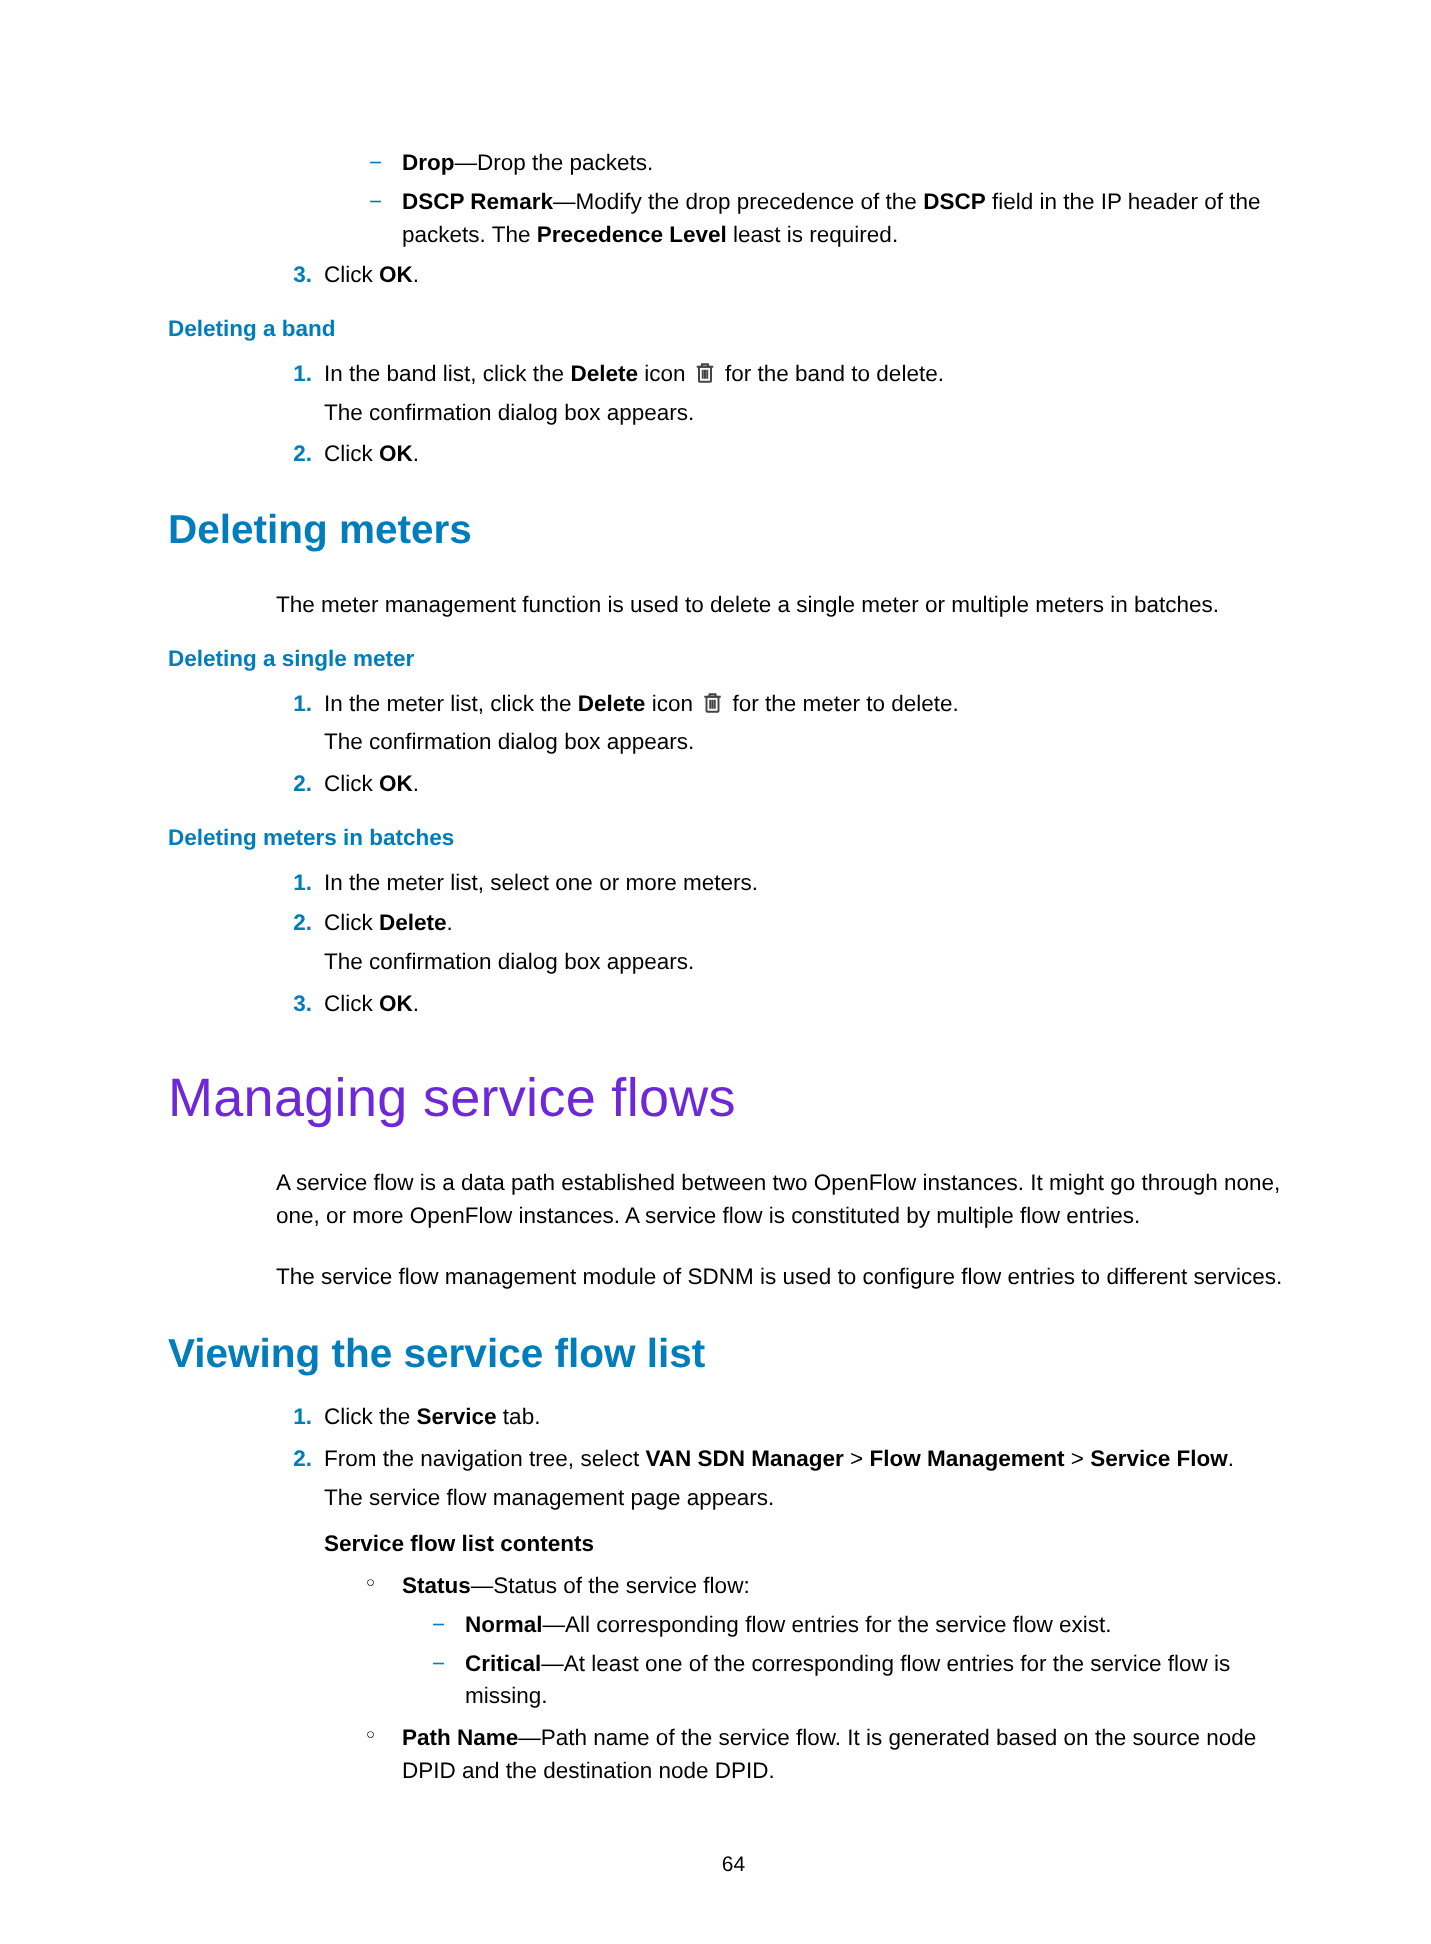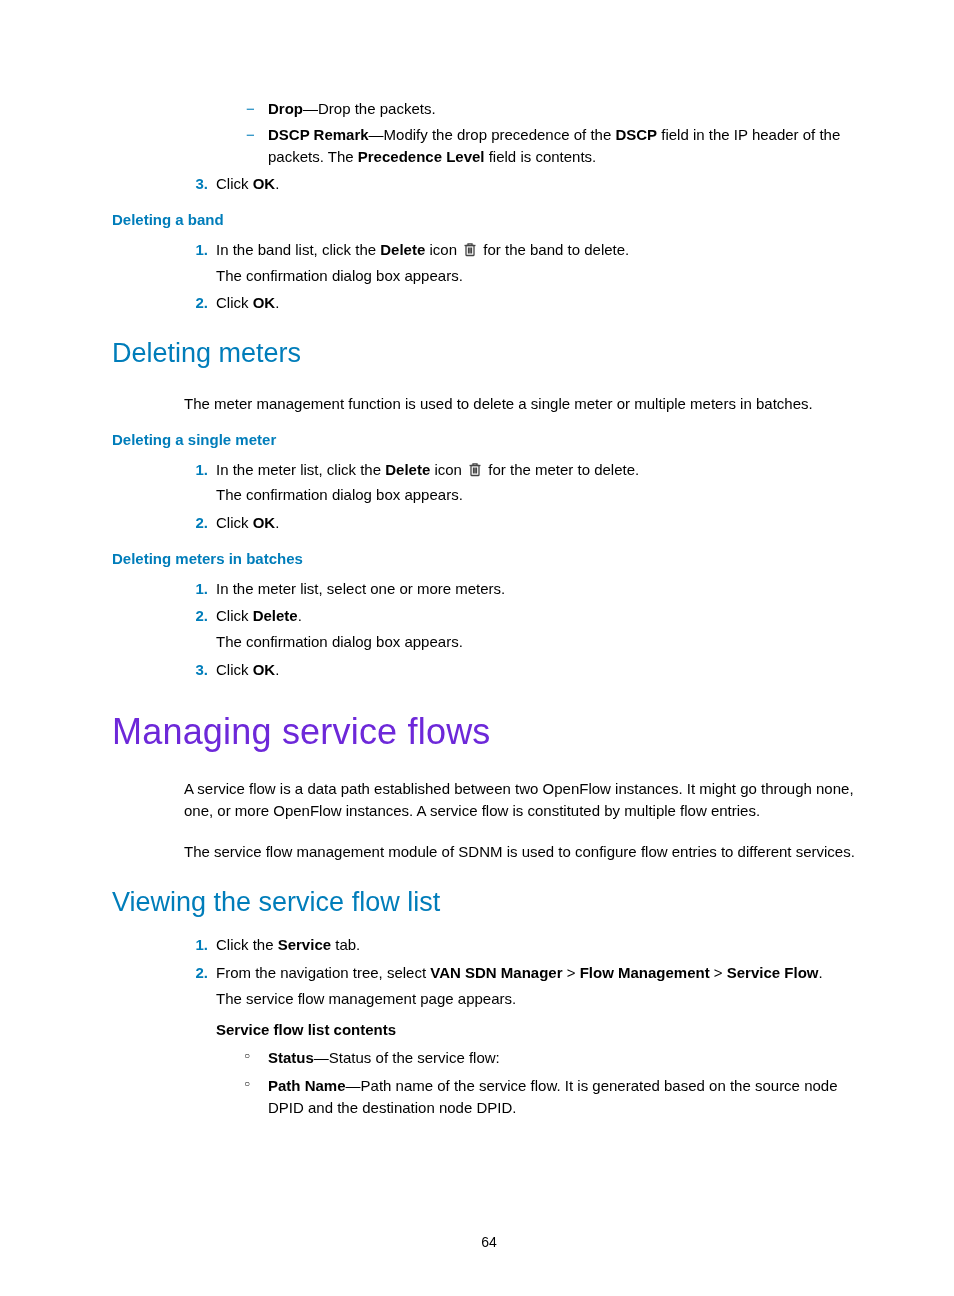--- a/index.html
+++ b/index.html
@@ -21,21 +21,21 @@
   }
   .h1 {
     color: #6d28d9;
     font-weight: 300;
     font-size: 36px;
     margin: 25px 0 14px 0;
     letter-spacing: 0.2px;
   }
   .h2 {
     color: #007dba;
-    font-weight: 400;
+    font-weight: 700;
     font-size: 27px;
     margin: 20px 0 12px 0;
   }
   .h3 {
     color: #007dba;
     font-weight: 700;
     font-size: 15px;
     margin: 14px 0 8px 0;
   }
   .para {
@@ -117,21 +117,21 @@
 
 <div class="page">
 
   <ol class="num">
     <li style="padding-left:0;">
       <ul class="dash">
         <li>
           <span class="b">Drop</span><span>—Drop the packets.</span>
         </li>
         <li>
-          <span class="b">DSCP Remark</span><span>—Modify the drop precedence of the </span><span class="b">DSCP</span><span> field in the IP header of the packets. The </span><span class="b">Precedence Level</span><span> field is contents.</span>
+          <span class="b">DSCP Remark</span><span>—Modify the drop precedence of the </span><span class="b">DSCP</span><span> field in the IP header of the packets. The </span><span class="b">Precedence Level</span><span> least is required.</span>
         </li>
       </ul>
     </li>
     <li>
       <span class="marker">3.</span>
       <span>Click </span><span class="b">OK</span><span>.</span>
     </li>
   </ol>
 
   <div class="h3">Deleting a band</div>
@@ -213,20 +213,28 @@
       <span>Click the </span><span class="b">Service</span><span> tab.</span>
     </li>
     <li>
       <span class="marker">2.</span>
       <span>From the navigation tree, select </span><span class="b">VAN SDN Manager</span><span> &gt; </span><span class="b">Flow Management</span><span> &gt; </span><span class="b">Service Flow</span><span>.</span>
       <div class="follow">The service flow management page appears.</div>
       <div class="follow b" style="margin-top:10px;">Service flow list contents</div>
       <ul class="circ">
         <li>
           <span class="b">Status</span><span>—Status of the service flow:</span>
+          <ul class="dash" style="margin-left:20px;">
+            <li>
+              <span class="b">Normal</span><span>—All corresponding flow entries for the service flow exist.</span>
+            </li>
+            <li>
+              <span class="b">Critical</span><span>—At least one of the corresponding flow entries for the service flow is missing.</span>
+            </li>
+          </ul>
         </li>
         <li>
           <span class="b">Path Name</span><span>—Path name of the service flow. It is generated based on the source node DPID and the destination node DPID.</span>
         </li>
       </ul>
     </li>
   </ol>
 
   <div class="pagenum">64</div>
 </div>

